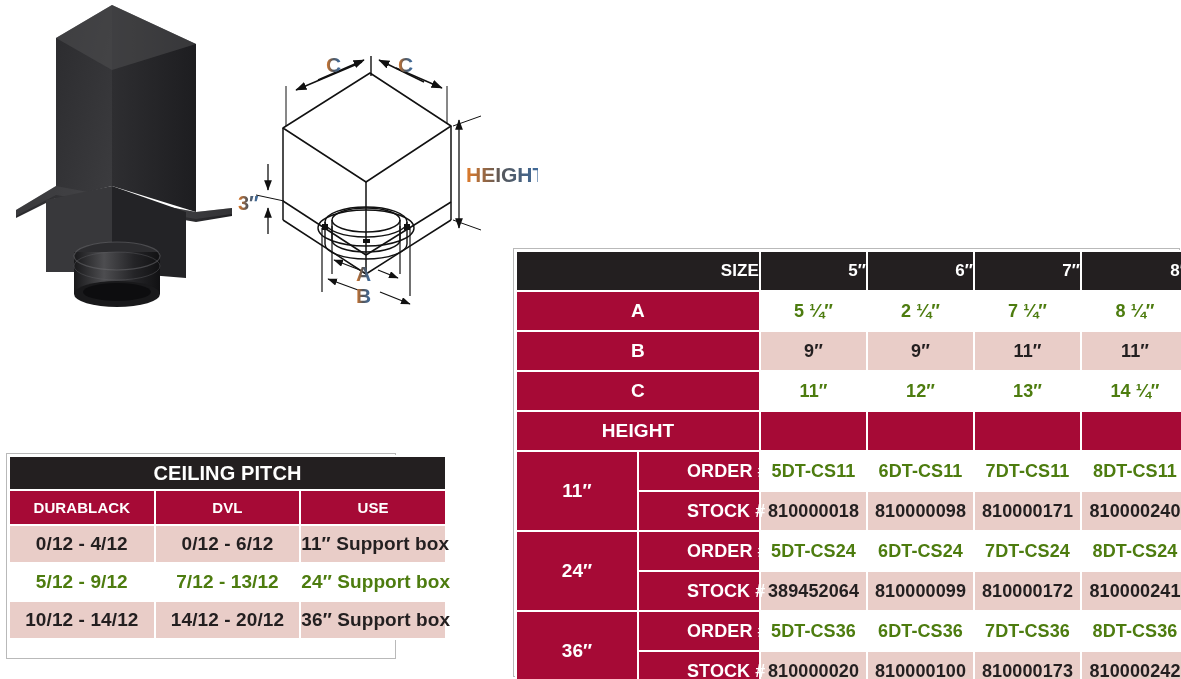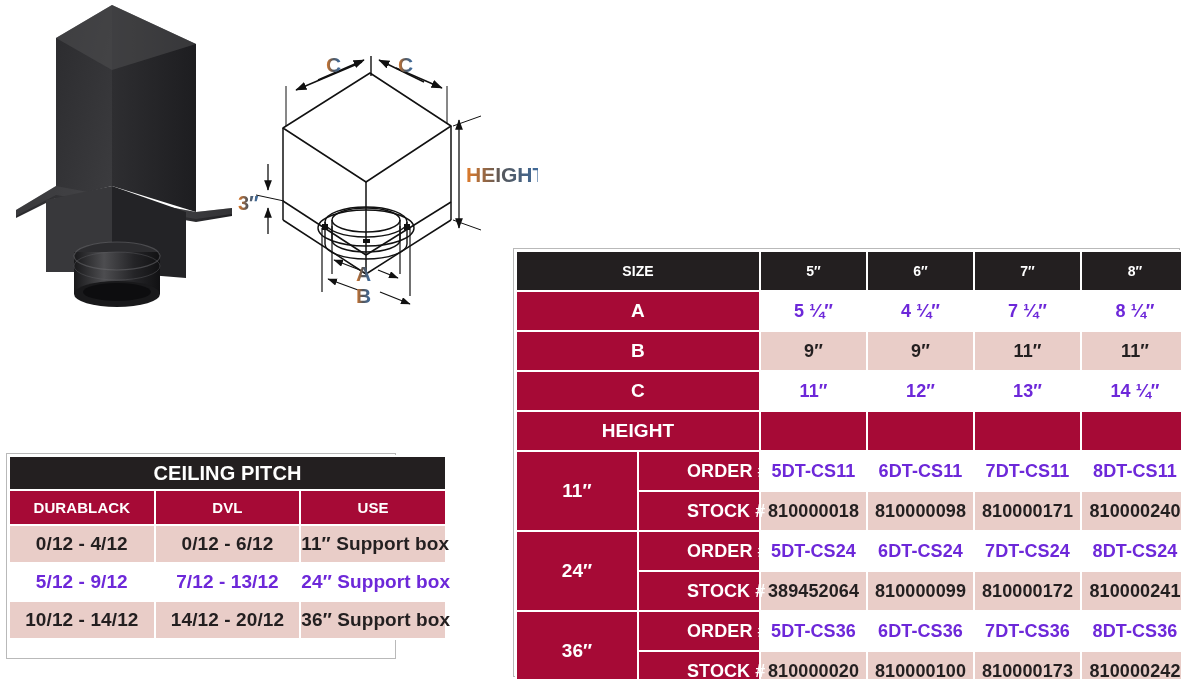--- a/index.html
+++ b/index.html
@@ -26,34 +26,34 @@
     border:2px solid #ffffff;
     text-align:center;
     vertical-align:middle;
     font-weight:bold;
     letter-spacing:.1px;
     padding:0;
     white-space:nowrap;
   }
   .hdr-black{background:#231f20;color:#ffffff;}
   .hdr-crim{background:#a60a36;color:#ffffff;}
-  .cell-white{background:#ffffff;color:#6d28d9;}
+  .cell-white{background:#ffffff;color:#4d7c0f;}
   .cell-blush{background:#e9cdc8;color:#231f20;}
   .cell-crim{background:#a60a36;color:#ffffff;}
 
   
   #ceiling-pitch-table{left:8px;top:455px;width:439px;}
   #ceiling-pitch-table td{height:36px;font-size:19px;}
   #ceiling-pitch-table td.title{height:32px;font-size:20px;}
   #ceiling-pitch-table td.colhdr{height:33px;font-size:15px;}
 
   
   #size-order-table{left:515px;top:250px;width:663px;}
   #size-order-table td{height:38px;font-size:19px;}
-  #size-order-table td.size-hdr{font-size:14px;}
+  #size-order-table td.size-hdr{font-size:17px;text-align:right;}
   #size-order-table td.rowlbl{font-size:19px;}
   #size-order-table td.sub{font-size:18px;padding-left:48px;}
   #size-order-table td.val{font-size:18px;}
   #size-order-table td.ordnum{font-size:18px;margin-top:28px;}
   .outer-frame{
     position:absolute;left:513px;top:248px;
     width:667px;height:429px;
     border:1px solid #b9b9b9;
     box-sizing:border-box;
     pointer-events:none;
@@ -244,21 +244,21 @@
         <td class="hdr-black size-hdr" colspan="2" style="width:242px">SIZE</td>
         <td class="hdr-black size-hdr" style="width:105px">5″</td>
         <td class="hdr-black size-hdr" style="width:105px">6″</td>
         <td class="hdr-black size-hdr" style="width:105px">7″</td>
         <td class="hdr-black size-hdr" style="width:106px">8″</td>
       </tr>
 
       <tr>
         <td class="hdr-crim rowlbl" colspan="2">A</td>
         <td class="cell-white val">5 ¼″</td>
-        <td class="cell-white val">4 ¼″</td>
+        <td class="cell-white val">2 ¼″</td>
         <td class="cell-white val">7 ¼″</td>
         <td class="cell-white val">8 ¼″</td>
       </tr>
 
       <tr>
         <td class="hdr-crim rowlbl" colspan="2">B</td>
         <td class="cell-blush val">9″</td>
         <td class="cell-blush val">9″</td>
         <td class="cell-blush val">11″</td>
         <td class="cell-blush val">11″</td>

